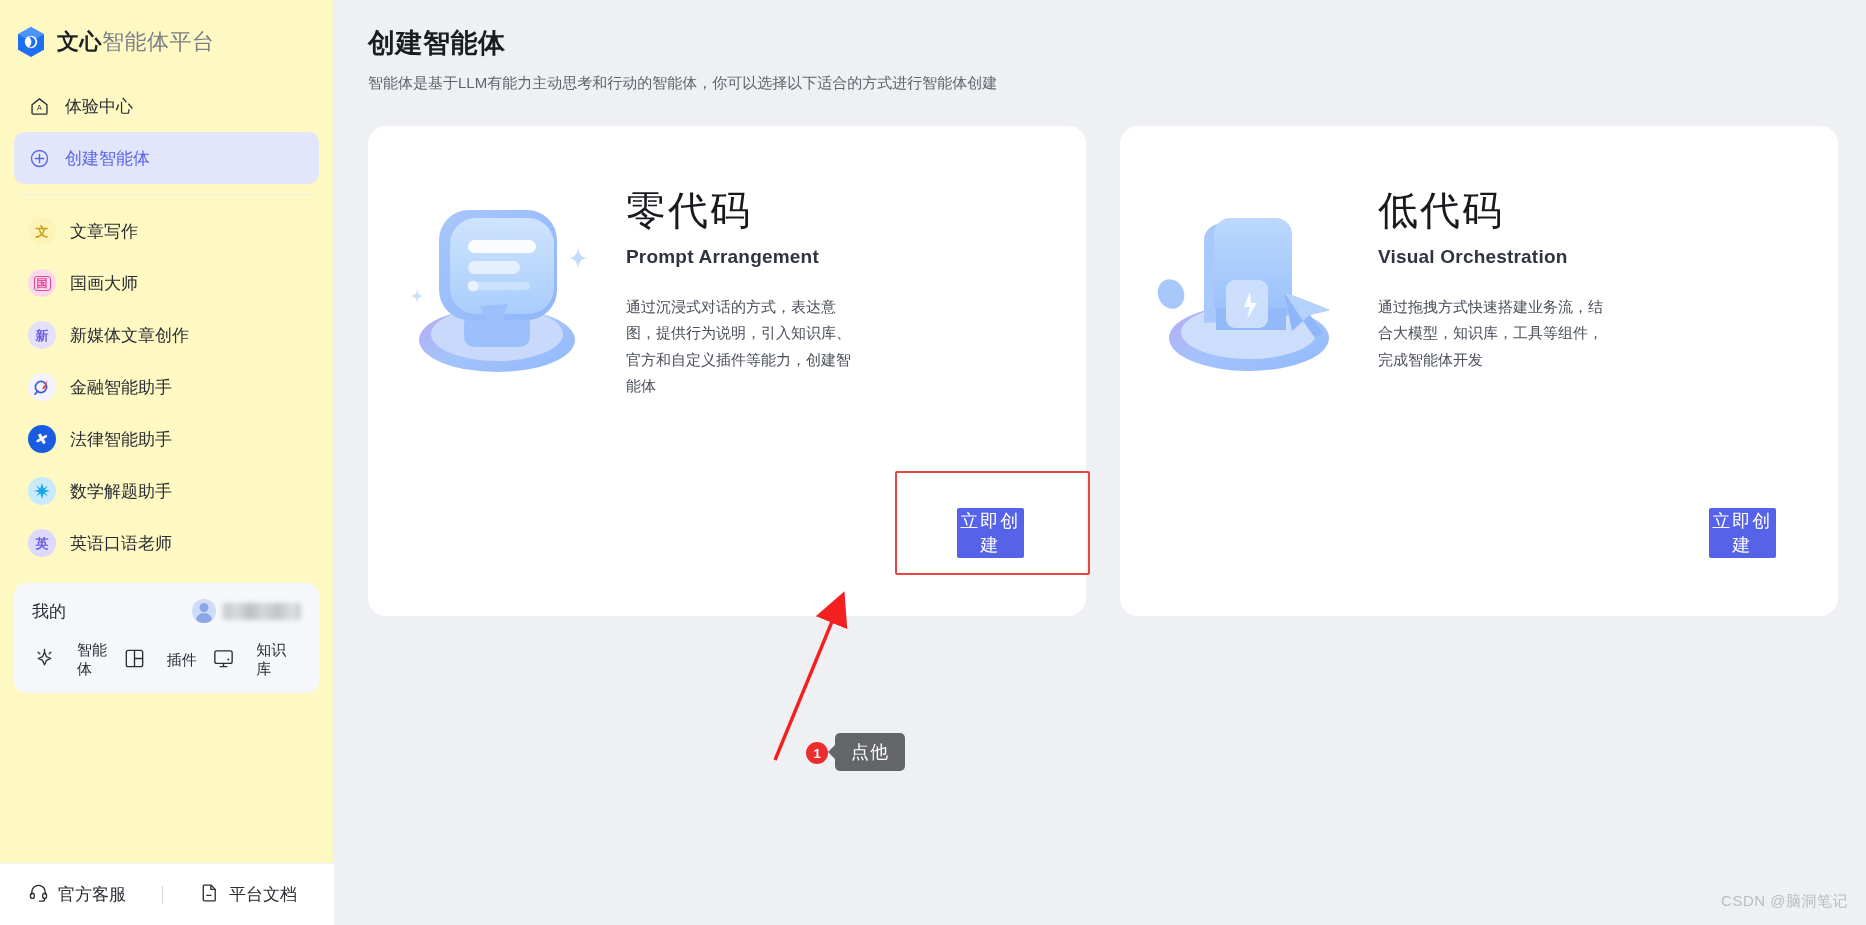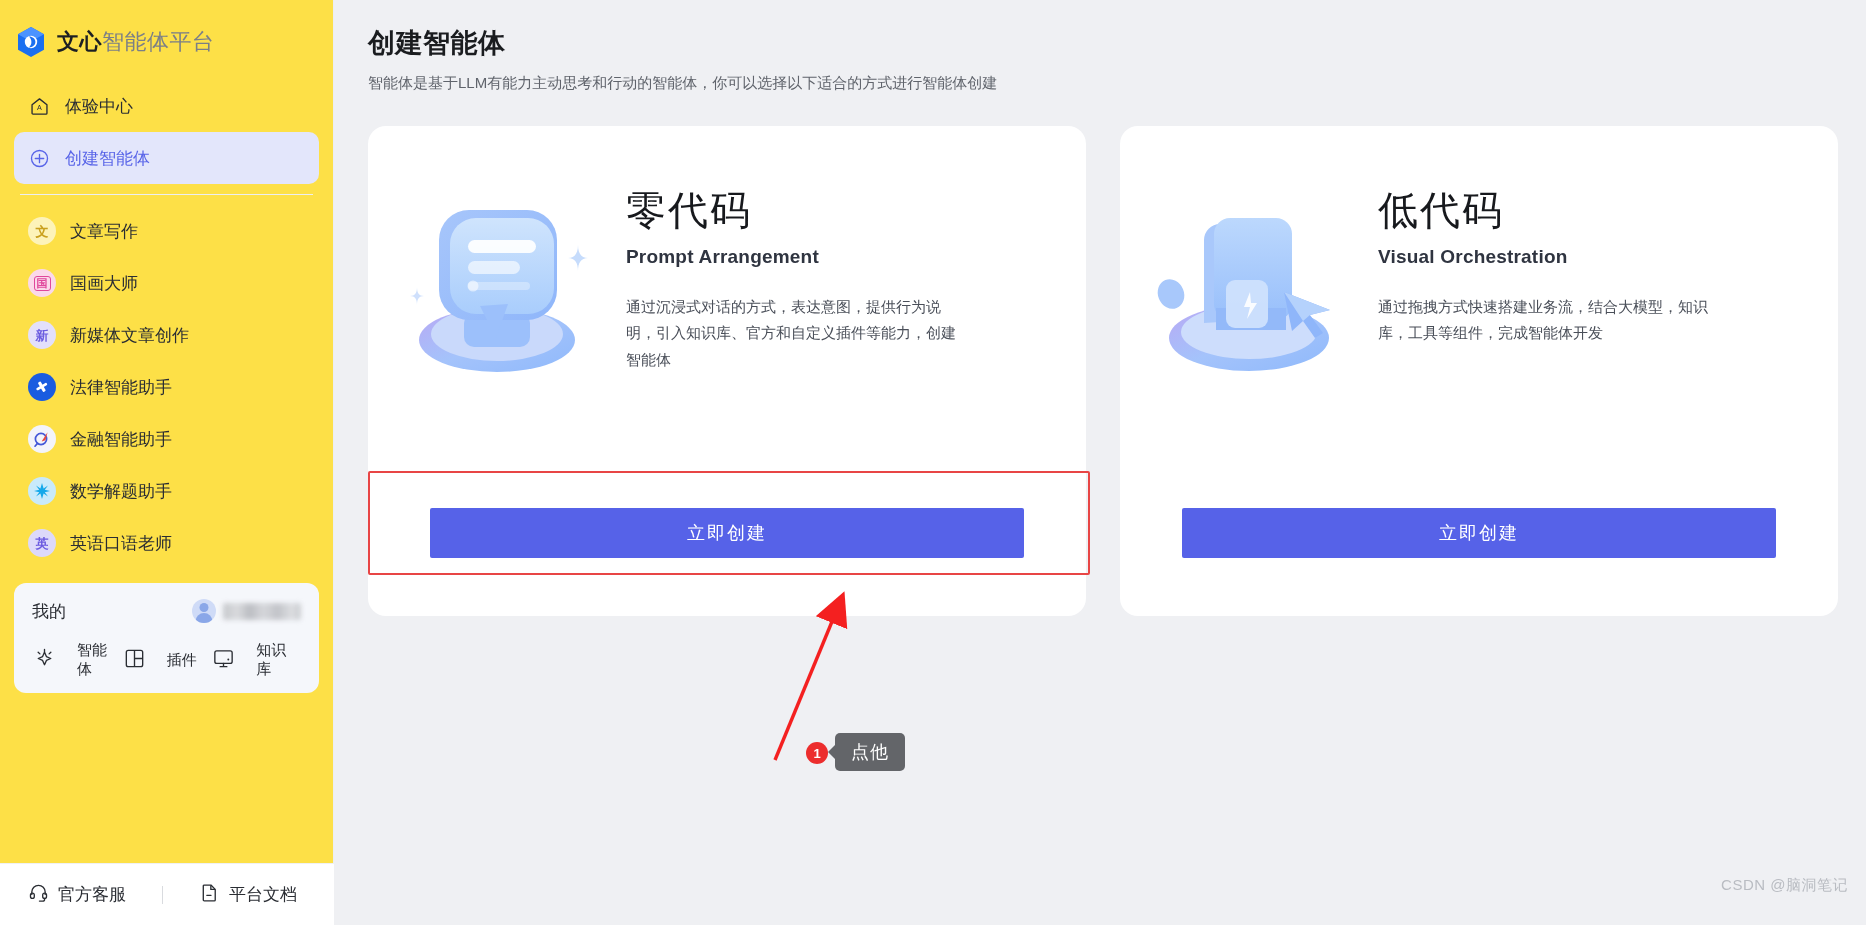--- a/index.html
+++ b/index.html
@@ -6,21 +6,21 @@
   html, body {
     width: 1866px; height: 925px;
     font-family: "Liberation Sans", "DejaVu Sans", sans-serif;
     background: #ffffff;
     overflow: hidden;
   }
   #app { position: relative; width: 1866px; height: 925px; display: flex; }
 
   
   .sidebar {
-    width: 334px; height: 925px; background: #fde047;
+    width: 334px; height: 925px; background: #fef9c3;
     border-right: 1px solid #eceef1;
     display: flex; flex-direction: column;
     position: relative; flex: 0 0 334px;
   }
   .brand { display: flex; align-items: center; gap: 11px; padding: 18px 0 0 16px; height: 66px; }
   .brand-logo { width: 30px; height: 32px; position: relative; flex: 0 0 30px; }
   .brand-text { font-size: 22px; letter-spacing: .5px; white-space: nowrap; }
   .brand-text .b1 { color: #1c1f23; font-weight: bold; }
   .brand-text .b2 { color: #7b7f87; font-weight: normal; }
 
@@ -89,21 +89,21 @@
   .main {
     flex: 1; height: 925px; background: #eff0f3;
     position: relative; padding: 25px 28px 0 34px; overflow: hidden;
   }
   .page-title { font-size: 27px; font-weight: bold; color: #1a1c1f; letter-spacing: .5px; }
   .page-sub { margin-top: 13px; font-size: 15px; color: #60646c; }
 
   .cards { display: flex; gap: 34px; margin-top: 33px; }
   .card {
     flex: 1; height: 490px; background: #fff; border-radius: 18px;
-    display: flex; flex-direction: column; position: relative;
+    display: flex; flex-direction: row; position: relative;
   }
   .card-top { display: flex; align-items: flex-start; padding: 62px 0 0 0; }
   .illus { width: 258px; flex: 0 0 258px; display: flex; align-items: center; justify-content: center; }
   .card-txt { flex: 1; padding-right: 36px; }
   .card-title { font-size: 40px; color: #17191d; letter-spacing: 2px; line-height: 1.1; }
   .card-sub { font-size: 19px; color: #2f3440; margin-top: 14px; font-weight: 600; letter-spacing: .2px; }
   .card-desc { font-size: 15px; color: #4a4f59; line-height: 1.75; margin-top: 26px; max-width: 330px; }
   .btn-wrap { margin-top: auto; padding: 0 62px 58px 62px; position: relative; }
   .btn-create {
     width: 100%; height: 50px; border: none; border-radius: 2px;
@@ -128,21 +128,21 @@
     position: absolute; left: 835px; top: 733px;
     background: #636569; color: #ffffff; border-radius: 5px;
     padding: 7px 16px; font-size: 18px; letter-spacing: 1px;
   }
   .anno-tip::before {
     content:''; position: absolute; left: -7px; top: 50%; transform: translateY(-50%);
     border-top: 8px solid transparent; border-bottom: 8px solid transparent;
     border-right: 8px solid #636569;
   }
   .watermark {
-    position: absolute; right: 18px; bottom: 30px;
+    position: absolute; right: 18px; bottom: 14px;
     font-size: 15px; color: #b9bcc2; letter-spacing: .5px;
   }
 </style>
 </head>
 <body>
 
 <div id="app">
 
   <aside class="sidebar">
 
@@ -192,39 +192,39 @@
         <span class="av" style="background:#fbd9ea;color:#e0479c;border-radius:50%;">
           <span style="border:1.6px solid #e0479c;border-radius:3px;padding:0 2px;font-size:11px;line-height:13px;">国</span>
         </span>
         <span>国画大师</span>
       </div>
       <div class="agent-item">
         <span class="av" style="background:#e3e0fb;color:#6c5de0">新</span>
         <span>新媒体文章创作</span>
       </div>
       <div class="agent-item">
+        <span class="av" style="background:#f3f4fb">
+          <svg width="20" height="20" viewBox="0 0 20 20" fill="none">
+            <circle cx="9" cy="10" r="5.6" stroke="#4458d8" stroke-width="1.7"></circle>
+            <path d="M5.5 14.4 L3 17.2" stroke="#4458d8" stroke-width="1.7" stroke-linecap="round"></path>
+            <path d="M15.6 3.2 L9.6 12.4 L13.4 11.2 Z" fill="#e8463c"></path>
+          </svg>
+        </span>
+        <span>金融智能助手</span>
+      </div>
+      <div class="agent-item">
         <span class="av" style="background:#1a5ce0;color:#fff">
           <svg width="18" height="18" viewBox="0 0 18 18">
             <g transform="rotate(-30 9 9)" fill="#fff">
               <rect x="3" y="7.2" width="12" height="2.6" rx="1.1"></rect>
               <rect x="7.4" y="3.2" width="3.2" height="11" rx="1.1"></rect>
             </g>
           </svg>
         </span>
         <span>法律智能助手</span>
-      </div>
-      <div class="agent-item">
-        <span class="av" style="background:#f3f4fb">
-          <svg width="20" height="20" viewBox="0 0 20 20" fill="none">
-            <circle cx="9" cy="10" r="5.6" stroke="#4458d8" stroke-width="1.7"></circle>
-            <path d="M5.5 14.4 L3 17.2" stroke="#4458d8" stroke-width="1.7" stroke-linecap="round"></path>
-            <path d="M15.6 3.2 L9.6 12.4 L13.4 11.2 Z" fill="#e8463c"></path>
-          </svg>
-        </span>
-        <span>金融智能助手</span>
       </div>
       <div class="agent-item">
         <span class="av" style="background:#c9eafb">
           <svg width="20" height="20" viewBox="0 0 20 20">
             <g fill="#15a8ea" transform="translate(10,10)">
               <path d="M0 -8 L1.6 -2.4 L6 -5.6 L2.8 -1.2 L8 0 L2.8 1.2 L6 5.6 L1.6 2.4 L0 8 L-1.6 2.4 L-6 5.6 L-2.8 1.2 L-8 0 L-2.8 -1.2 L-6 -5.6 L-1.6 -2.4 Z"></path>
             </g>
           </svg>
         </span>
         <span>数学解题助手</span>

